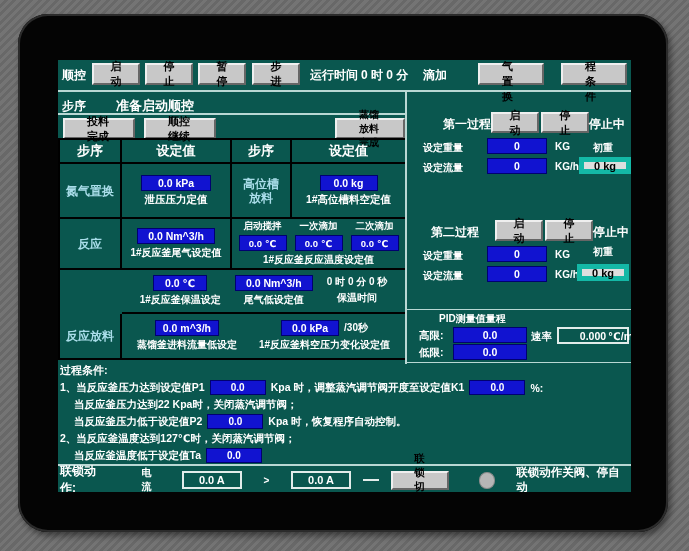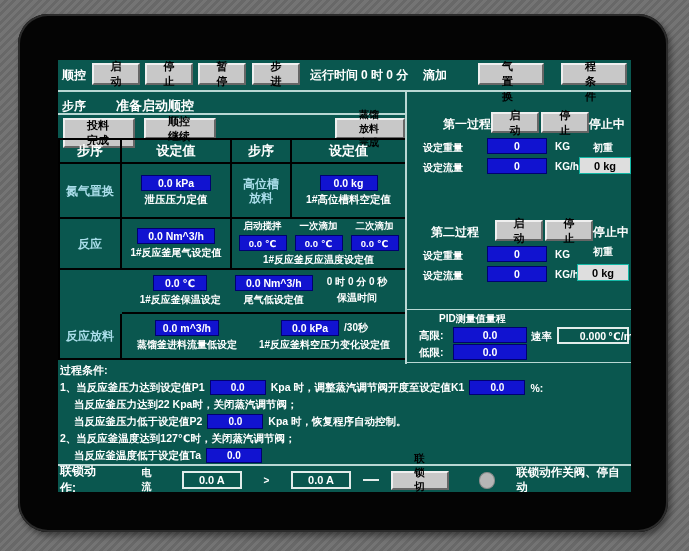--- a/index.html
+++ b/index.html
@@ -14,21 +14,21 @@
   .lbl{font-weight:bold;font-size:12px;}
   .sm{font-weight:bold;font-size:10px;}
   .cyan{color:#a9dde9;}
   .hline{position:absolute;height:2px;background:#b9d8d4;}
 
   .btn{position:absolute;background:#c8c8c8;color:#000;font-weight:bold;font-size:11px;
     border-top:2px solid #efefef;border-left:2px solid #efefef;border-right:2px solid #666;border-bottom:2px solid #666;
     display:flex;align-items:center;justify-content:center;box-sizing:border-box;padding:0 22px;cursor:default;}
   .bluebox{background:#1113d0;border:1px solid #000070;color:#fff;font-weight:bold;font-size:10.5px;
     display:flex;align-items:center;justify-content:center;height:16px;box-sizing:border-box;padding:0 5px;}
-  .litebox{background:#dedede;border:1px solid #14b8a6;color:#000;font-weight:bold;font-size:11px;
+  .litebox{background:#dedede;border:5px solid #14b8a6;color:#000;font-weight:bold;font-size:11px;
     display:flex;align-items:center;justify-content:center;height:17px;box-sizing:border-box;}
   .outbox{background:transparent;border:2px solid #e2ecea;color:#fff;font-weight:bold;font-size:11px;
     display:flex;align-items:center;justify-content:center;height:18px;box-sizing:border-box;}
 
   
   .ptable{position:absolute;left:0;top:78px;border-left:2px solid #000;border-top:2px solid #000;
     display:grid;grid-template-columns:62px 110px 60px 115px;grid-template-rows:24px 55px 51px 44px 46px;}
   .tc{border-right:2px solid #000;border-bottom:2px solid #000;box-sizing:border-box;
     display:flex;flex-direction:column;align-items:center;justify-content:center;gap:2px;overflow:hidden;}
   .th{font-weight:bold;font-size:13px;}
@@ -70,21 +70,21 @@
     <span class="t lbl" style="left:365px;top:7px;">滴加</span>
     <div class="btn" style="left:420px;top:3px;width:66px;height:22px;">氮气置换</div>
     <div class="btn" style="left:503px;top:3px;width:66px;height:22px;">过程条件</div>
 
     <div class="hline" style="left:0;top:30px;width:573px;"></div>
 
     <span class="t lbl" style="left:4px;top:38px;">步序</span>
     <span class="t" style="left:58px;top:37px;font-weight:bold;font-size:13px;">准备启动顺控</span>
     <div class="hline" style="left:0;top:53px;width:349px;"></div>
 
-    <div class="btn" style="left:5px;top:58px;width:72px;height:30px;">投料完成</div>
+    <div class="btn" style="left:5px;top:58px;width:72px;height:21px;">投料完成</div>
     <div class="btn" style="left:86px;top:58px;width:72px;height:21px;">顺控继续</div>
     <div class="btn" style="left:277px;top:58px;width:70px;height:21px;font-size:10px;">蒸馏放料完成</div>
 
     <div class="ptable">
       <div class="tc th">步序</div>
       <div class="tc th">设定值</div>
       <div class="tc th">步序</div>
       <div class="tc th">设定值</div>
 
       <div class="tc">

